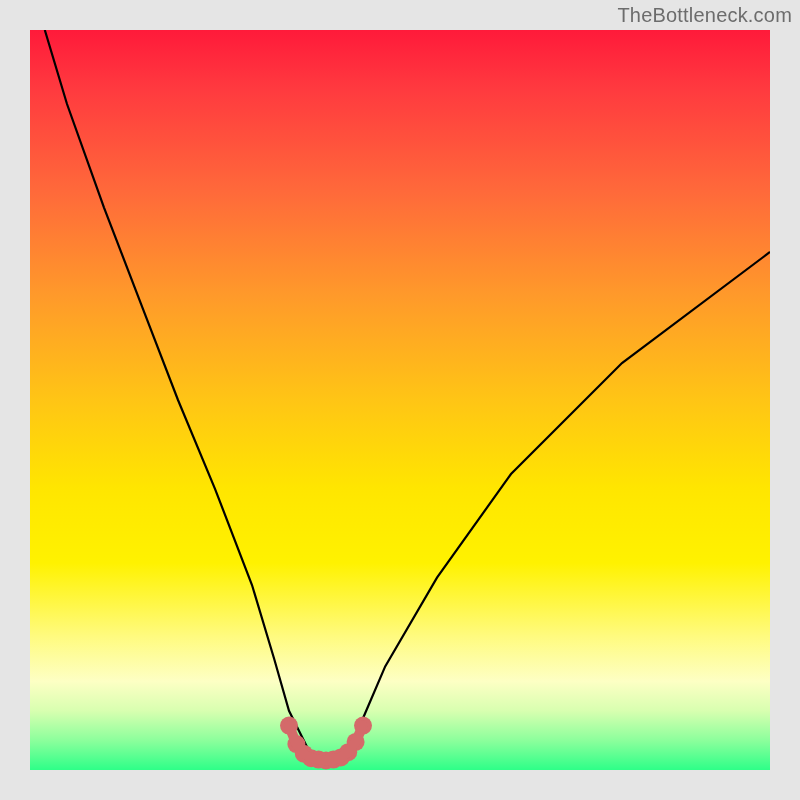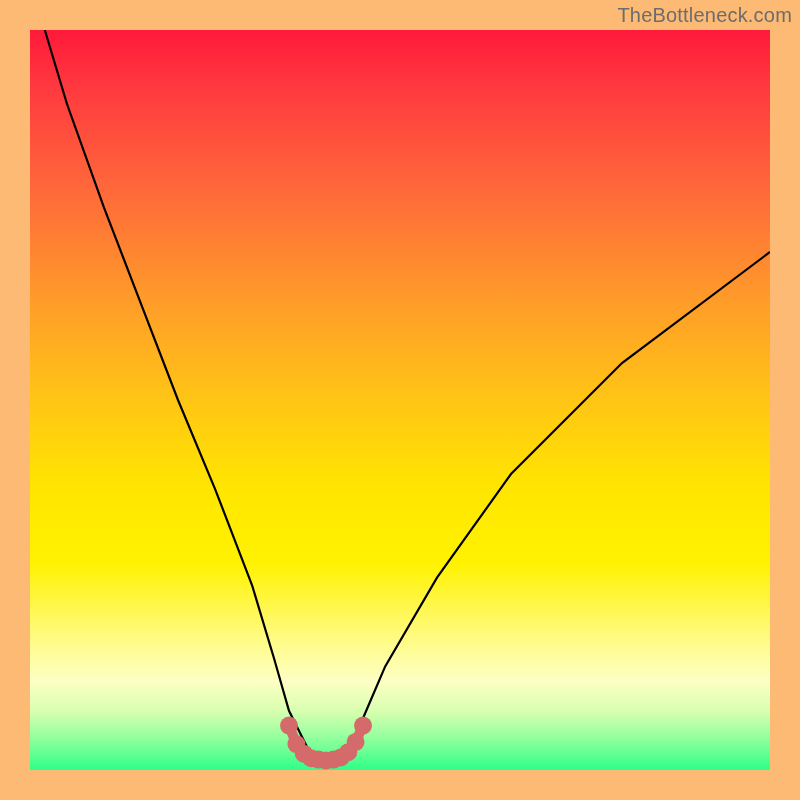--- a/index.html
+++ b/index.html
@@ -9,21 +9,21 @@
     height: 800px;
     background: #000;
     overflow: hidden;
     font-family: Arial, Helvetica, sans-serif;
   }
   .frame {
     position: absolute;
     top: 0; left: 0;
     width: 800px;
     height: 800px;
-    background: #fdba74;
+    background: #e5e5e5;
   }
   .plot {
     position: absolute;
     top: 30px;
     left: 30px;
     width: 740px;
     height: 740px;
     overflow: hidden;
   }
   .gradient {

